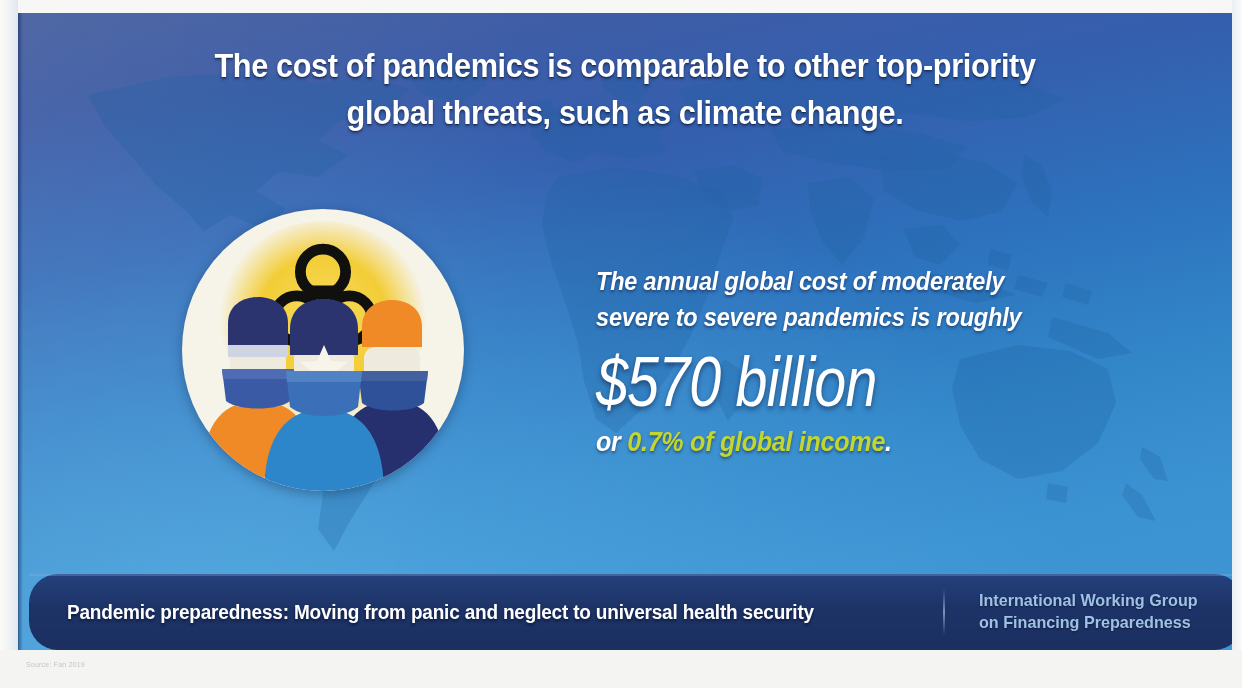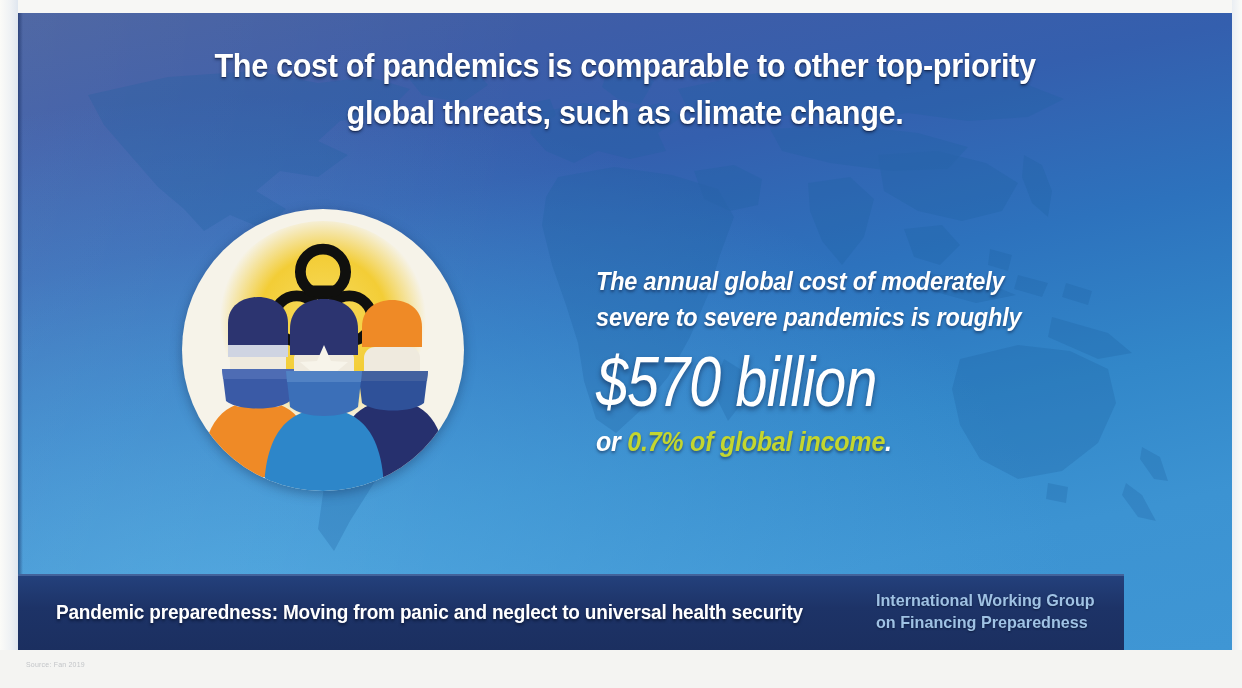--- a/index.html
+++ b/index.html
@@ -136,25 +136,25 @@
     transform-origin:left top;
     white-space:nowrap;
     color:#ffffff;
     text-shadow:0 2px 3px rgba(12,24,56,.5);
   }
   .stat-sub .green{ color:#c3d62f; }
 
   
   .footer{
     position:absolute;
-    left:0; bottom:0;
-    width:1106px; height:76px;
+    left:11px; bottom:0;
+    width:1214px; height:76px;
     z-index:7;
     background:linear-gradient(180deg,#24417d 0%,#1d3367 45%,#1b2f60 100%);
-    display:flex; align-items:center;
+    display:flex; align-items:center;border-radius:29px;
   }
   .footer::before{
     content:"";
     position:absolute; left:0; top:0; width:100%; height:2px;
     background:rgba(140,180,225,.30);
   }
   .footer-title{
     margin-left:38px;
     color:#ffffff;
     font-weight:700;

